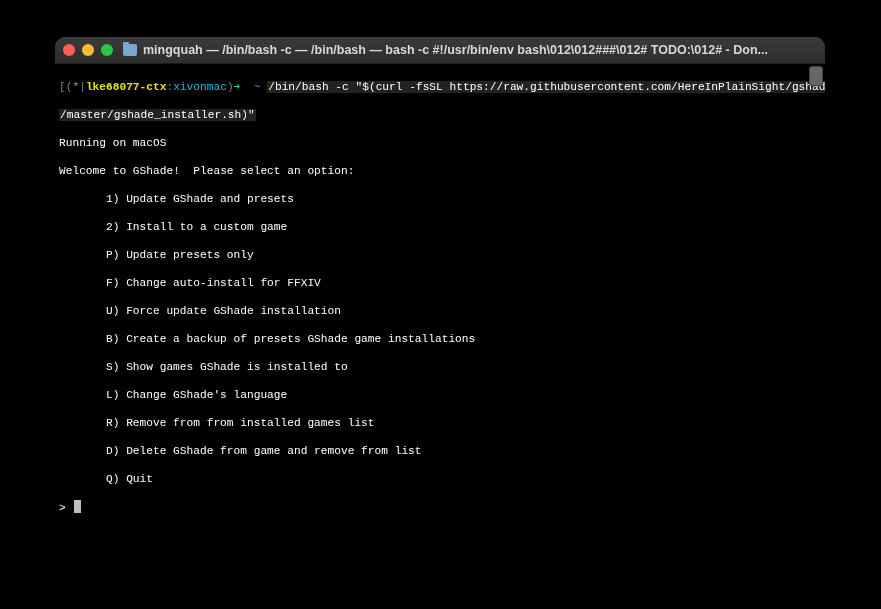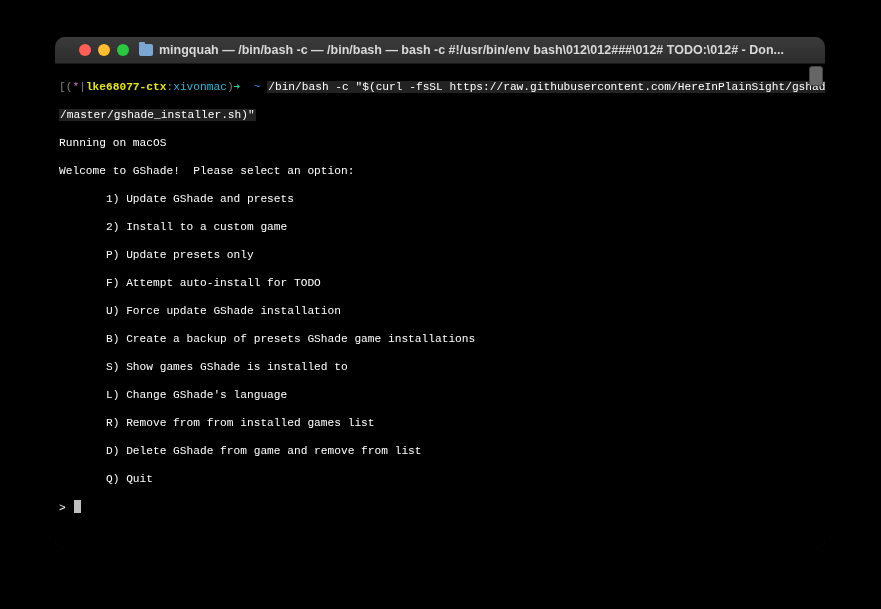--- a/index.html
+++ b/index.html
@@ -22,21 +22,21 @@
     box-shadow: 0 10px 40px rgba(0,0,0,0.6);
     display: flex;
     flex-direction: column;
     overflow: hidden;
   }
   .titlebar {
     height: 26px;
     background: linear-gradient(#3a3a3a, #2d2d2d);
     display: flex;
     align-items: center;
-    padding: 0 24px;
+    padding: 0 8px;
     flex-shrink: 0;
     border-bottom: 1px solid #1a1a1a;
   }
   .traffic {
     display: flex;
     gap: 7px;
     align-items: center;
   }
   .light {
     width: 12px;
@@ -152,21 +152,21 @@
 
   <div class="terminal-body">
     <div class="terminal-inner">
 <span class="prompt-line"><span class="br-grey">[(</span><span class="br-pink">*</span><span class="br-grey">|</span><span class="br-yellow">lke68077-ctx</span><span class="br-grey">:</span><span class="br-cyan">xivonmac</span><span class="br-grey">)</span><span class="br-green">➜ </span><span class="br-blue"> ~ </span><span class="cmd-wrap br-white">/bin/bash -c "$(curl -fsSL https://raw.githubusercontent.com/HereInPlainSight/gshade_installer</span></span>
 <span class="prompt-line"><span class="cmd-wrap br-white">/master/gshade_installer.sh)"</span></span>
 <span class="menu-line">Running on macOS</span>
 <span class="menu-line">Welcome to GShade!  Please select an option:</span>
 <span class="menu-line"><span class="menu-indent"></span><span>1) Update GShade and presets</span></span>
 <span class="menu-line"><span class="menu-indent"></span><span>2) Install to a custom game</span></span>
 <span class="menu-line"><span class="menu-indent"></span><span>P) Update presets only</span></span>
-<span class="menu-line"><span class="menu-indent"></span><span>F) Attempt auto-install for TODO</span></span>
+<span class="menu-line"><span class="menu-indent"></span><span>F) Change auto-install for FFXIV</span></span>
 <span class="menu-line"><span class="menu-indent"></span><span>U) Force update GShade installation</span></span>
 <span class="menu-line"><span class="menu-indent"></span><span>B) Create a backup of presets GShade game installations</span></span>
 <span class="menu-line"><span class="menu-indent"></span><span>S) Show games GShade is installed to</span></span>
 <span class="menu-line"><span class="menu-indent"></span><span>L) Change GShade's language</span></span>
 <span class="menu-line"><span class="menu-indent"></span><span>R) Remove from from installed games list</span></span>
 <span class="menu-line"><span class="menu-indent"></span><span>D) Delete GShade from game and remove from list</span></span>
 <span class="menu-line"><span class="menu-indent"></span><span>Q) Quit</span></span>
 <span class="prompt-row"><span class="br-white">&gt; </span><span class="cursor"></span></span>
     </div>
 

